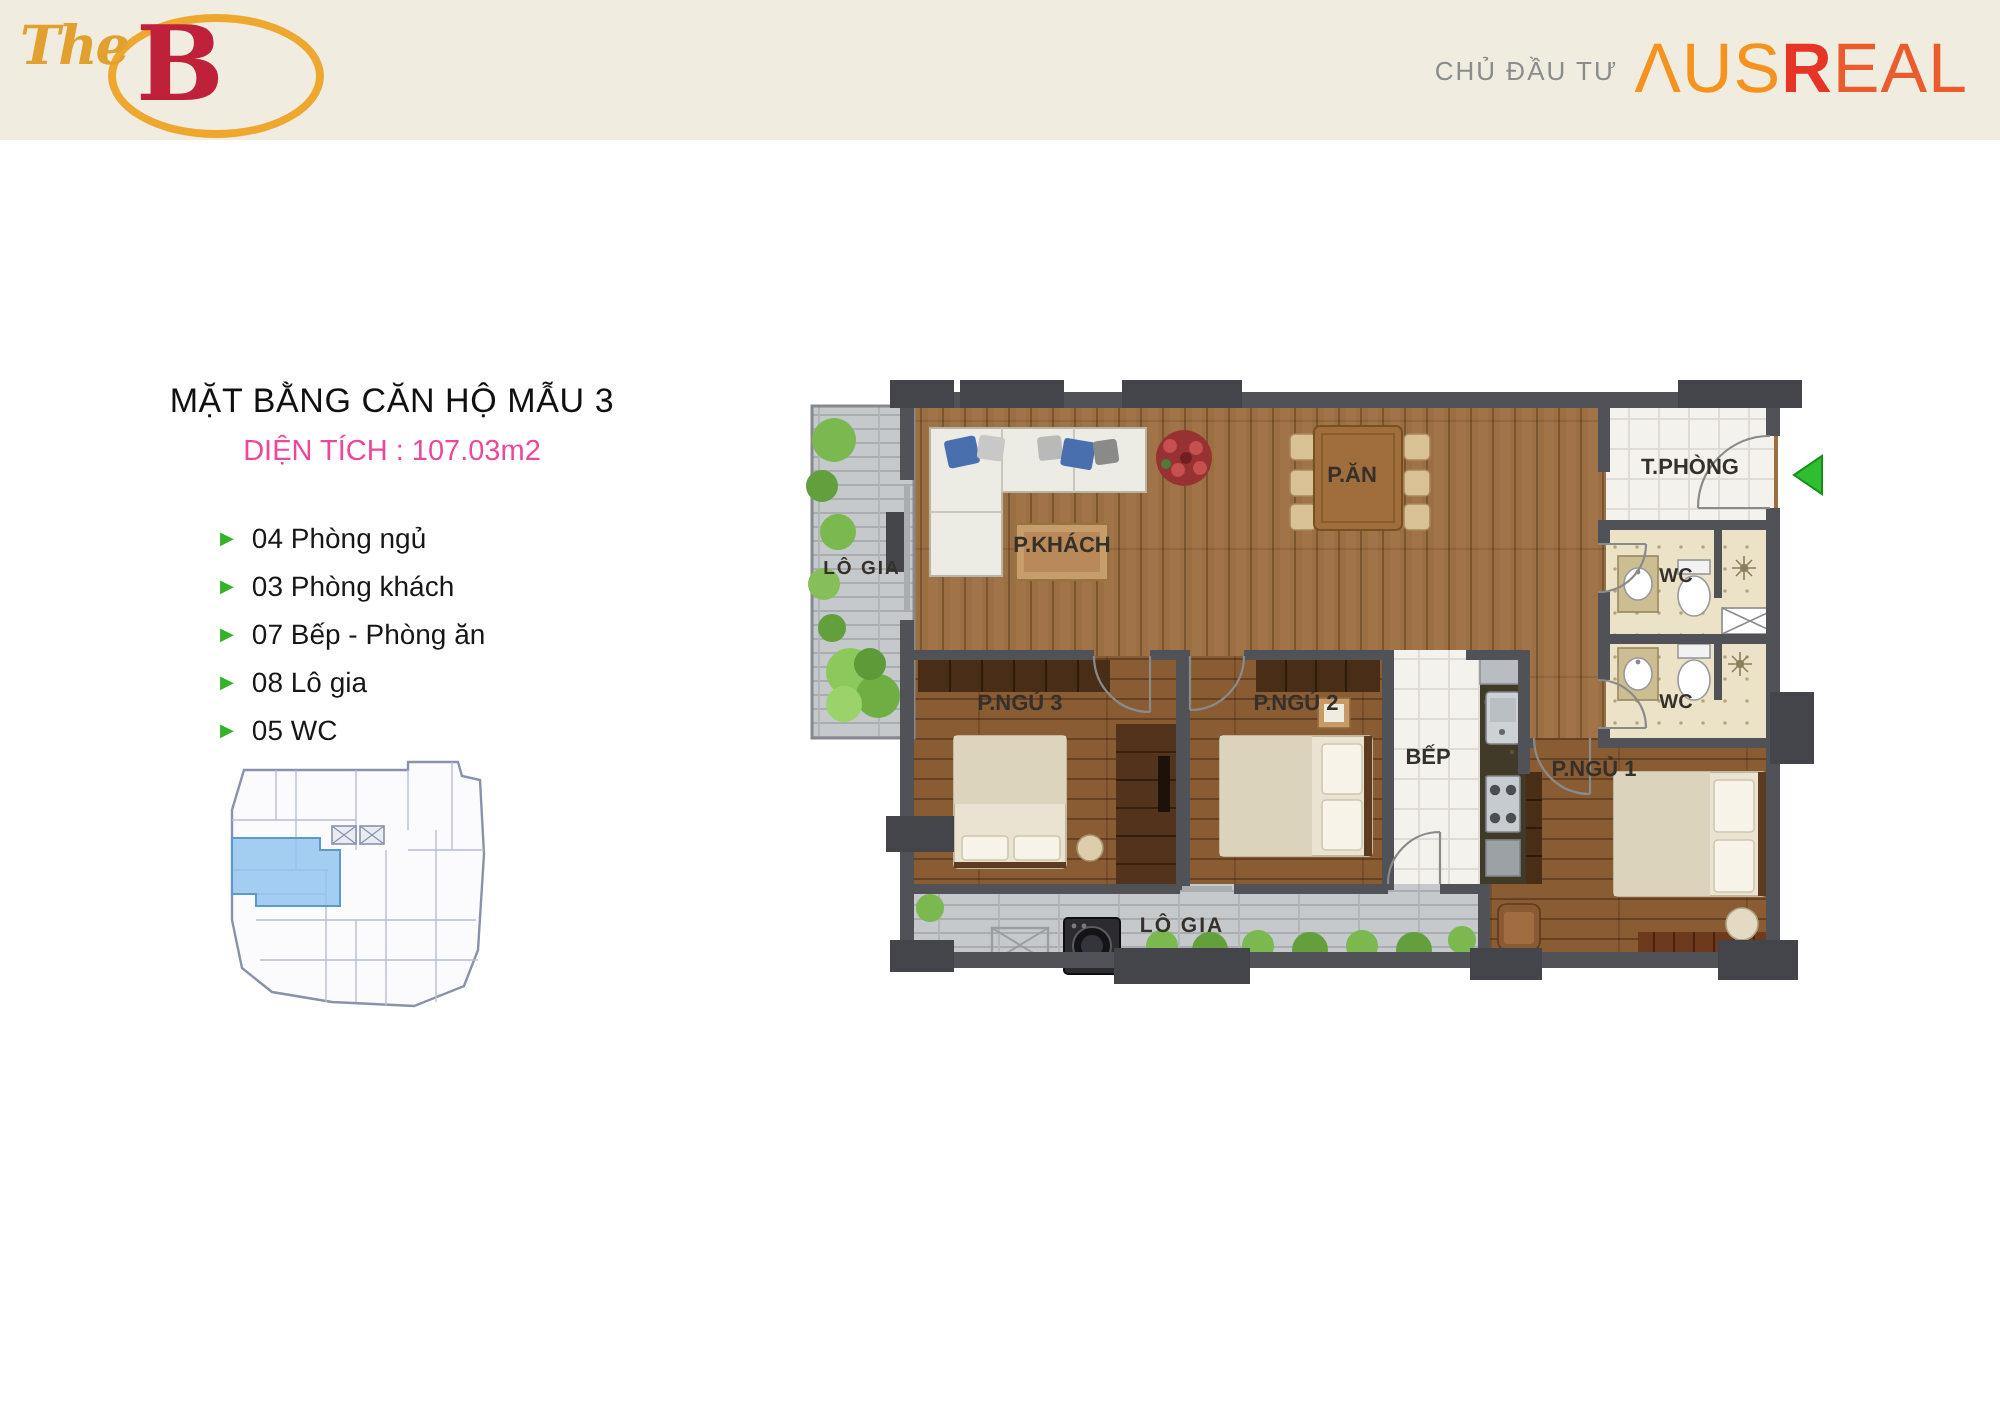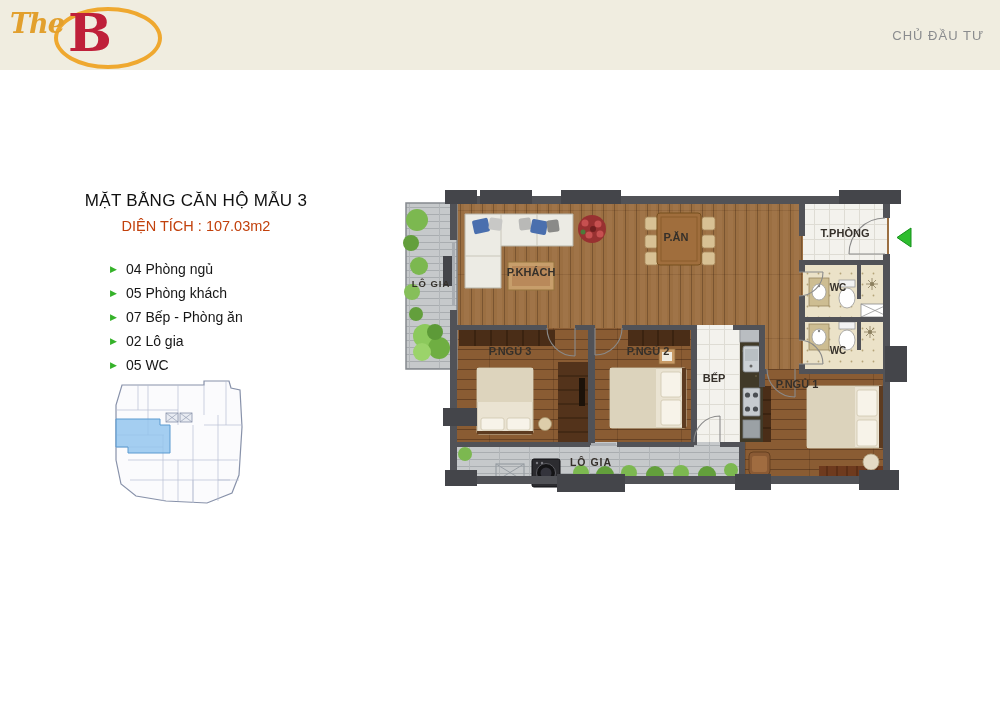--- a/index.html
+++ b/index.html
@@ -20,21 +20,21 @@
   .dev{position:absolute;right:16px;top:0;height:70px;display:flex;align-items:center;gap:8px;}
   .dev-label{font-size:13px;color:#8a8c8e;letter-spacing:1px;}
   .brand{font-size:35px;letter-spacing:0.5px;}
   .brand .aus{color:#f6921e;}
   .brand .r{color:#e63526;font-weight:bold;}
   .brand .eal{color:#ea5b2e;}
   
   .plan-title{position:absolute;left:60px;top:191px;width:272px;text-align:center;
               font-size:17px;font-weight:normal;color:#101010;letter-spacing:0.3px;}
   .plan-area{position:absolute;left:60px;top:218px;width:272px;text-align:center;
-             font-size:14.5px;color:#c2410c;}
+             font-size:14.5px;color:#ec4899;}
   .features{position:absolute;left:110px;top:257px;width:240px;}
   .feat{height:24px;display:flex;align-items:center;font-size:14px;color:#161616;}
   .feat .tri{color:#35b229;font-size:9px;margin-right:9px;line-height:1;}
   
   .keyplan{position:absolute;left:108px;top:375px;}
   .floorplan{position:absolute;left:395px;top:180px;}
   text.rlabel{font-family:"Liberation Sans",sans-serif;font-weight:bold;fill:#35302a;}
 </style>
 </head>
 <body>
@@ -42,42 +42,43 @@
 <div id="canvas">
 
   <div class="header">
     <div class="logo">
       <div class="logo-oval"></div>
       <span class="logo-the">The</span>
       <span class="logo-b">B</span>
     </div>
     <div class="dev">
       <span class="dev-label">CHỦ ĐẦU TƯ</span>
+      <span class="brand"><span class="aus">ΛUS</span><span class="r">R</span><span class="eal">EAL</span></span>
     </div>
   </div>
 
   <div class="plan-title">MẶT BẰNG CĂN HỘ MẪU 3</div>
   <div class="plan-area">DIỆN TÍCH : 107.03m2</div>
 
   <div class="features">
     <div class="feat">
         <span class="tri">▶</span>
         <span>04 Phòng ngủ</span>
       </div>
     <div class="feat">
         <span class="tri">▶</span>
-        <span>05 Phòng khách</span>
+        <span>03 Phòng khách</span>
       </div>
     <div class="feat">
         <span class="tri">▶</span>
         <span>07 Bếp - Phòng ăn</span>
       </div>
     <div class="feat">
         <span class="tri">▶</span>
-        <span>02 Lô gia</span>
+        <span>08 Lô gia</span>
       </div>
     <div class="feat">
         <span class="tri">▶</span>
         <span>05 WC</span>
       </div>
   </div>
 
   <svg class="keyplan" width="155" height="145" viewBox="0 0 155 145">
     <path d="M14,10 L96,10 L96,6 L121,6 L123,13 L132,15 L134,52 L131,100 L124,118 L99,128 L58,126 L28,121 L13,109 L8,85 L8,30 Z" fill="#fbfbfd" stroke="#8892aa" stroke-width="1.2"></path>
     <g stroke="#b8bfd2" stroke-width="0.7" fill="none">

